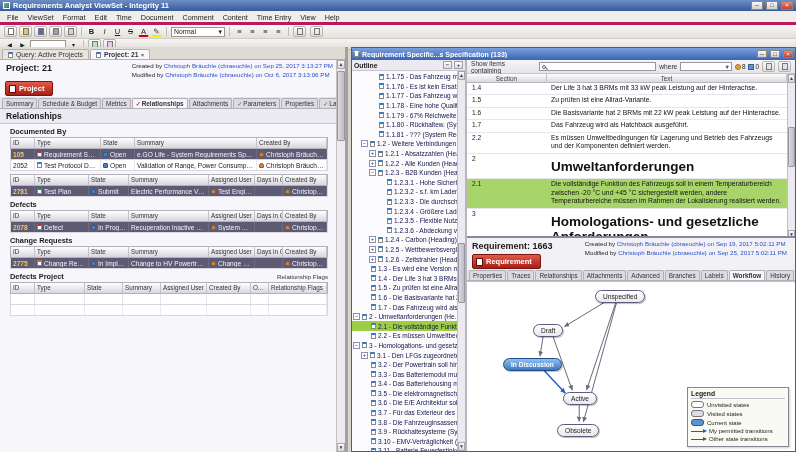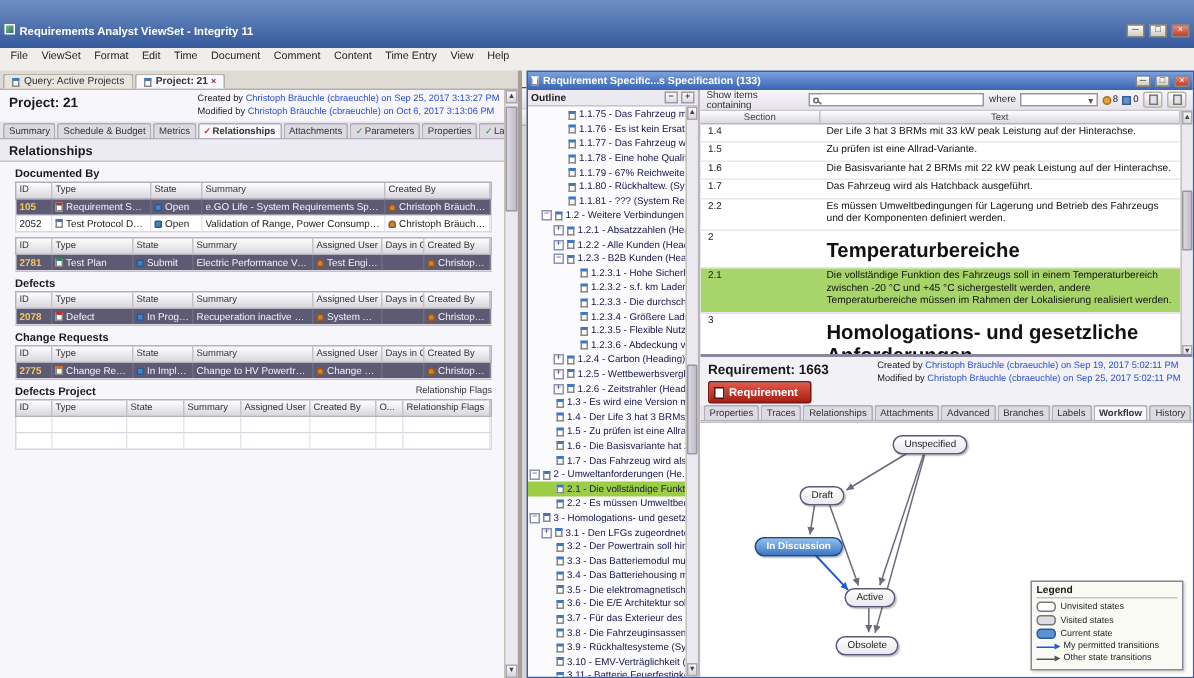--- a/index.html
+++ b/index.html
@@ -1,25 +1,25 @@
 <!DOCTYPE html>
 <html><head>
 <meta charset="utf-8">
 <style>
 *{box-sizing:border-box;margin:0;padding:0}
 html,body{width:796px;height:452px;overflow:hidden}
 body{font-family:"Liberation Sans",sans-serif;background:#777}
 .app{position:relative;width:796px;height:452px;background:#d8d4cf;overflow:hidden;font-size:8px;color:#1a1a1a}
 
-.titlebar{height:11px;background:linear-gradient(#6e8fc4,#36599b);display:flex;align-items:flex-start;gap:3px;padding:16px 3px;color:#fff}
+.titlebar{height:11px;background:linear-gradient(#6e8fc4,#36599b);display:flex;align-items:center;gap:3px;padding:5px 3px;color:#fff}
 .app-logo{width:7px;height:7px;background:linear-gradient(135deg,#7ec24a,#2a66b0);border:1px solid #fff;flex:none}
 .tb-title{font-size:7.5px;font-weight:bold;flex:1;white-space:nowrap;overflow:hidden}
 .win-btn{width:12px;height:9px;background:linear-gradient(#fdfdfd,#cfcbc4);border:1px solid #8a867e;font-size:6px;line-height:7px;text-align:center;color:#333;flex:none}
 .win-btn.close{background:linear-gradient(#e98a7a,#c0402a);color:#fff}
-.menubar{height:27px;background:#f0eeea;border-bottom:1px solid #be185d;display:flex;align-items:flex-start;padding:0 3px;gap:1px}
+.menubar{height:14px;background:#f0eeea;border-bottom:3px solid #be185d;display:flex;align-items:flex-end;padding:0 3px;gap:1px}
 .menu-item{font-size:7.2px;padding:0 4px;color:#222;white-space:nowrap}
 .toolbar{height:14px;background:linear-gradient(#f8f7f5,#e4e1dc);border-bottom:1px solid #cfccc5;display:flex;align-items:center;gap:2px;padding:0 4px}
 .toolbar2{height:11px;background:linear-gradient(#f6f5f3,#e2dfda);border-bottom:1px solid #b7b3ab;display:flex;align-items:center;gap:2px;padding:0 4px}
 .tbi{width:13px;height:11px;border:1px solid #b9b5ad;border-radius:2px;background:linear-gradient(#fff,#dddad4);display:inline-flex;align-items:center;justify-content:center;flex:none}
 .tbi .pg{width:6px;height:7px;border:1px solid #777;background:#fff;display:block}
 .fmt{min-width:11px;height:11px;font-size:7.5px;display:inline-flex;align-items:center;justify-content:center;border:1px solid transparent;border-radius:2px;color:#222;flex:none}
 .sep{width:1px;height:9px;background:#c2beb6;margin:0 2px;flex:none}
 .style-dd{width:54px;height:10px;border:1px solid #9a968e;background:#fff;font-size:6.8px;display:inline-flex;align-items:center;justify-content:space-between;padding:0 2px;flex:none}
 .nav-box{width:36px;height:8px;border:1px solid #9a968e;background:#fff;flex:none}
 
@@ -222,20 +222,26 @@
           </div>
         </div>
       <div class="left-body">
         <div class="proj-head">
           <div class="proj-title">Project: 21</div>
           <div class="meta">
             <div><span>Created by</span> <span class="blue">Christoph Bräuchle (cbraeuchle)</span> <span class="blue">on Sep 25, 2017 3:13:27 PM</span></div>
             <div><span>Modified by</span> <span class="blue">Christoph Bräuchle (cbraeuchle)</span> <span class="blue">on Oct 6, 2017 3:13:06 PM</span></div>
           </div>
         </div>
+        <div class="badge-row">
+          <span class="badge">
+              <span class="bico"></span>
+              <span>Project</span>
+            </span>
+        </div>
         <div class="proj-tabs" id="projTabs">
             <div class="ptab">
               <span>Summary</span>
             </div>
             <div class="ptab">
               <span>Schedule &amp; Budget</span>
             </div>
             <div class="ptab">
               <span>Metrics</span>
             </div>
@@ -752,21 +758,21 @@
               <div class="dr">
                 <span class="sec">1.7</span>
                 <span class="txt">Das Fahrzeug wird als Hatchback ausgeführt.</span>
               </div>
               <div class="dr">
                 <span class="sec">2.2</span>
                 <span class="txt">Es müssen Umweltbedingungen für Lagerung und Betrieb des Fahrzeugs und der Komponenten definiert werden.</span>
               </div>
               <div class="dr k1">
                 <span class="sec">2</span>
-                <span class="txt">Temperaturbereiche</span>
+                <span class="txt">Umweltanforderungen</span>
               </div>
               <div class="dr hl">
                 <span class="sec">2.1</span>
                 <span class="txt">Die vollständige Funktion des Fahrzeugs soll in einem Temperaturbereich zwischen -20 °C und +45 °C sichergestellt werden, andere Temperaturbereiche müssen im Rahmen der Lokalisierung realisiert werden.</span>
               </div>
               <div class="dr k1">
                 <span class="sec">3</span>
                 <span class="txt">Homologations- und gesetzliche Anforderungen</span>
               </div>
             </div>

